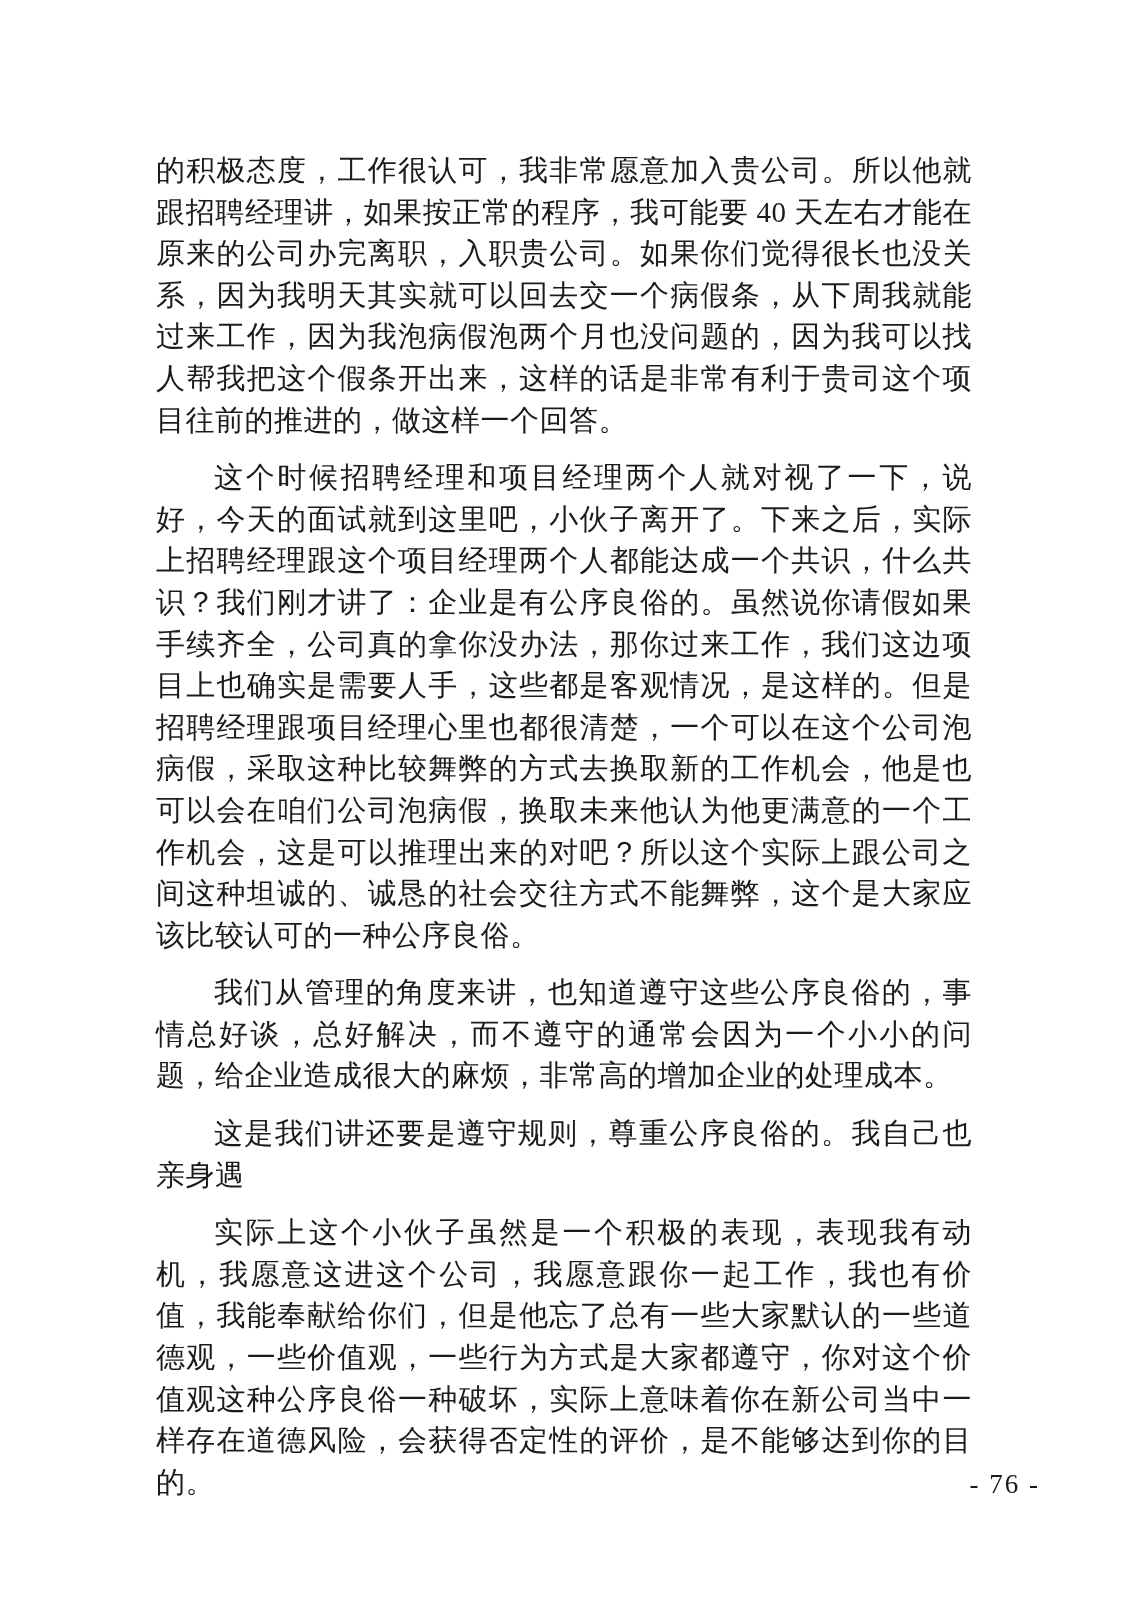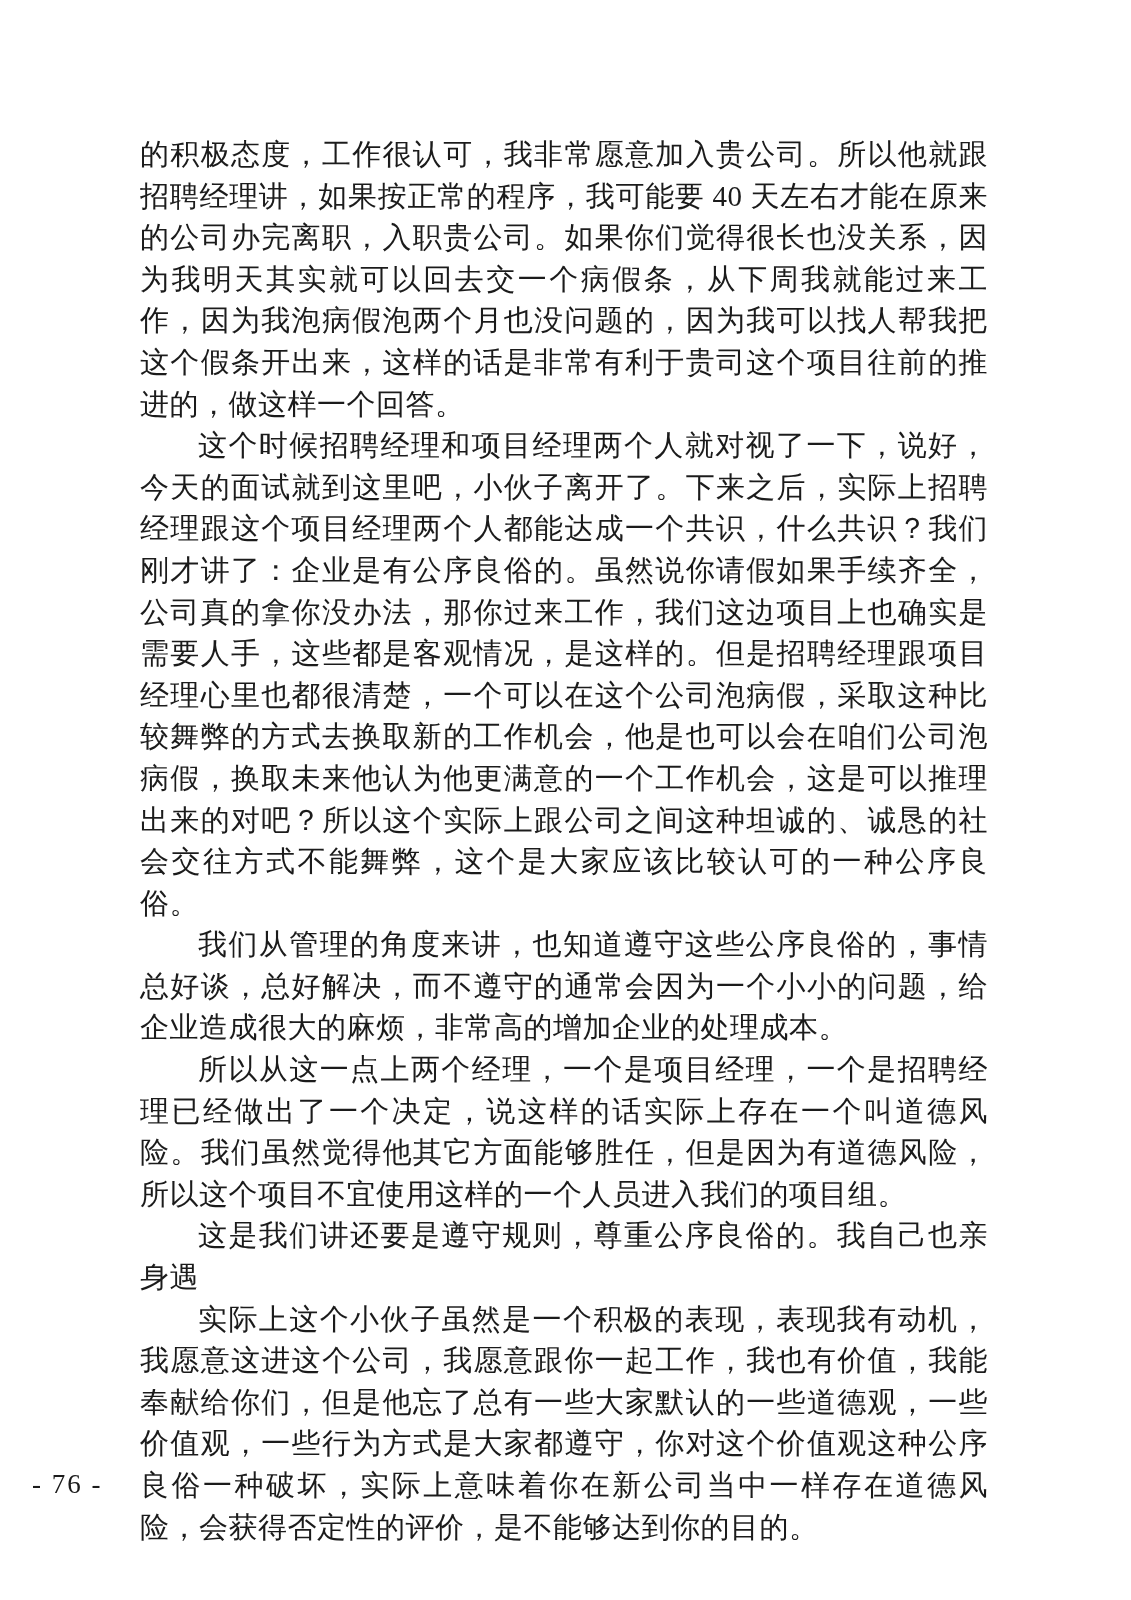--- a/index.html
+++ b/index.html
@@ -19,54 +19,52 @@
     height: 1600px;
     background: #ffffff;
     padding: 134px 143px 0 140px;
     font-family: "Liberation Serif", "DejaVu Serif", serif;
     color: #1b1b1b;
   }
   .body-text {
     width: 848px;
   }
   .para {
-    margin: 0;
+    margin: 16px;
     font-size: 29px;
     line-height: 41.6px;
     text-align: justify;
     text-indent: 2em;
     letter-spacing: 0.5px;
     word-break: break-all;
   }
   .para.no-indent {
     text-indent: 0;
   }
   .page-footer {
     position: absolute;
     left: 0;
     right: 91px; 
     bottom: 100px;
-    text-align: left;
-    padding-left: 32px;
+    text-align: right;
   }
   .page-number {
     font-size: 27px;
     letter-spacing: 2px;
     color: #1b1b1b;
     font-family: "Liberation Serif", "DejaVu Serif", serif;
   }
 </style>
 </head>
 <body>
 
 <div class="page">
   <main class="body-text">
     <p class="para no-indent">的积极态度，工作很认可，我非常愿意加入贵公司。所以他就跟招聘经理讲，如果按正常的程序，我可能要 40 天左右才能在原来的公司办完离职，入职贵公司。如果你们觉得很长也没关系，因为我明天其实就可以回去交一个病假条，从下周我就能过来工作，因为我泡病假泡两个月也没问题的，因为我可以找人帮我把这个假条开出来，这样的话是非常有利于贵司这个项目往前的推进的，做这样一个回答。</p>
     <p class="para">这个时候招聘经理和项目经理两个人就对视了一下，说好，今天的面试就到这里吧，小伙子离开了。下来之后，实际上招聘经理跟这个项目经理两个人都能达成一个共识，什么共识？我们刚才讲了：企业是有公序良俗的。虽然说你请假如果手续齐全，公司真的拿你没办法，那你过来工作，我们这边项目上也确实是需要人手，这些都是客观情况，是这样的。但是招聘经理跟项目经理心里也都很清楚，一个可以在这个公司泡病假，采取这种比较舞弊的方式去换取新的工作机会，他是也可以会在咱们公司泡病假，换取未来他认为他更满意的一个工作机会，这是可以推理出来的对吧？所以这个实际上跟公司之间这种坦诚的、诚恳的社会交往方式不能舞弊，这个是大家应该比较认可的一种公序良俗。</p>
     <p class="para">我们从管理的角度来讲，也知道遵守这些公序良俗的，事情总好谈，总好解决，而不遵守的通常会因为一个小小的问题，给企业造成很大的麻烦，非常高的增加企业的处理成本。</p>
-    <p class="para">所以从这一点上两个经理，一个是项目经理，一个是招聘经理已经做出了一个决定，说这样的话实际上存在一个叫道德风险。我们虽然觉得他其它方面能够胜任，但是因为有道德风险，所以这个项目不宜使用这样的一个人员进入我们的项目组。</p>
     <p class="para">这是我们讲还要是遵守规则，尊重公序良俗的。我自己也亲身遇</p>
     <p class="para">实际上这个小伙子虽然是一个积极的表现，表现我有动机，我愿意这进这个公司，我愿意跟你一起工作，我也有价值，我能奉献给你们，但是他忘了总有一些大家默认的一些道德观，一些价值观，一些行为方式是大家都遵守，你对这个价值观这种公序良俗一种破坏，实际上意味着你在新公司当中一样存在道德风险，会获得否定性的评价，是不能够达到你的目的。</p>
   </main>
   <footer class="page-footer">
     <span class="page-number">- 76 -</span>
   </footer>
 </div>
 
 </body></html>

